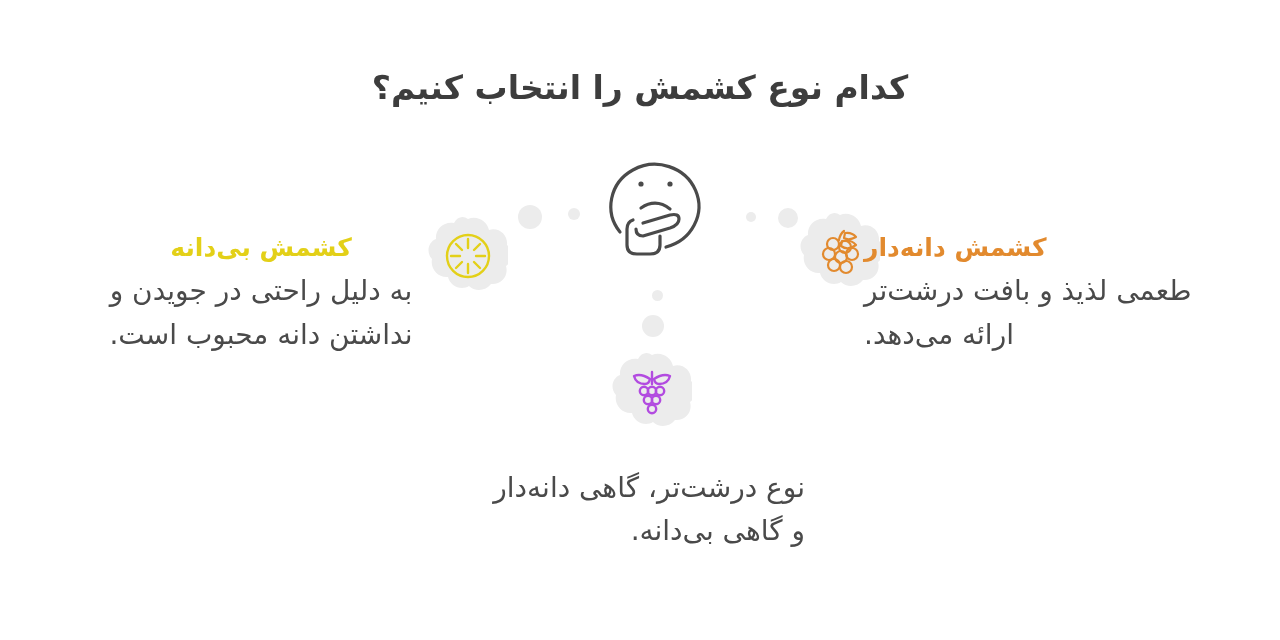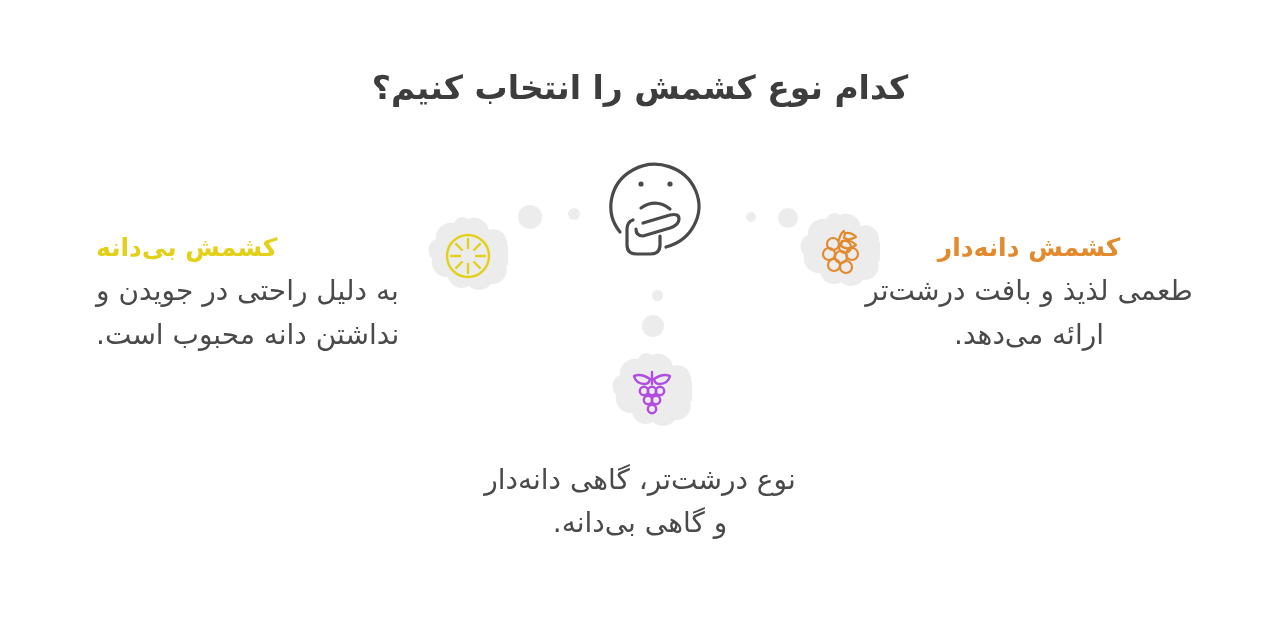--- a/index.html
+++ b/index.html
@@ -89,40 +89,40 @@
     font-size: 28px;
     line-height: 1.55;
     color: #4a4a4a;
     font-weight: 400;
   }
 
   #col-seedless {
     left: 96px;
     top: 232px;
     width: 330px;
-    text-align: left;
+    text-align: center;
   }
   #col-seedless h2 { color: #e3d018; }
 
   #col-seeded {
     right: 86px;
     top: 232px;
     width: 330px;
-    text-align: center;
+    text-align: left;
   }
   #col-seeded h2 { color: #e28a2e; }
 
   #col-movez {
     left: 0;
     top: 458px;
     width: 1280px;
     text-align: center;
   }
   #col-movez h2 { color: #b24be0; }
-  #col-movez p  { max-width: 330px; margin: 0 auto; }
+  #col-movez p  { max-width: 330px; margin: 8px auto; text-align: right; }
 </style>
 </head>
 <body>
 
 <div id="stage">
 
   <div class="title">کدام نوع کشمش را انتخاب کنیم؟</div>
 
   <div class="face-wrap">
     <svg viewBox="0 0 115 110" width="115" height="110" aria-hidden="true">

